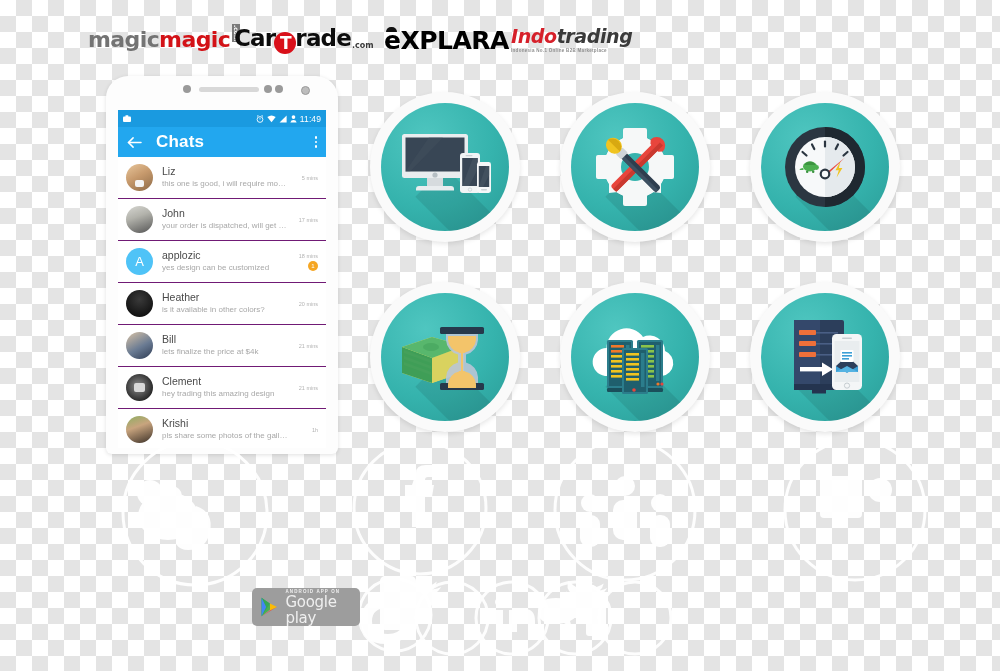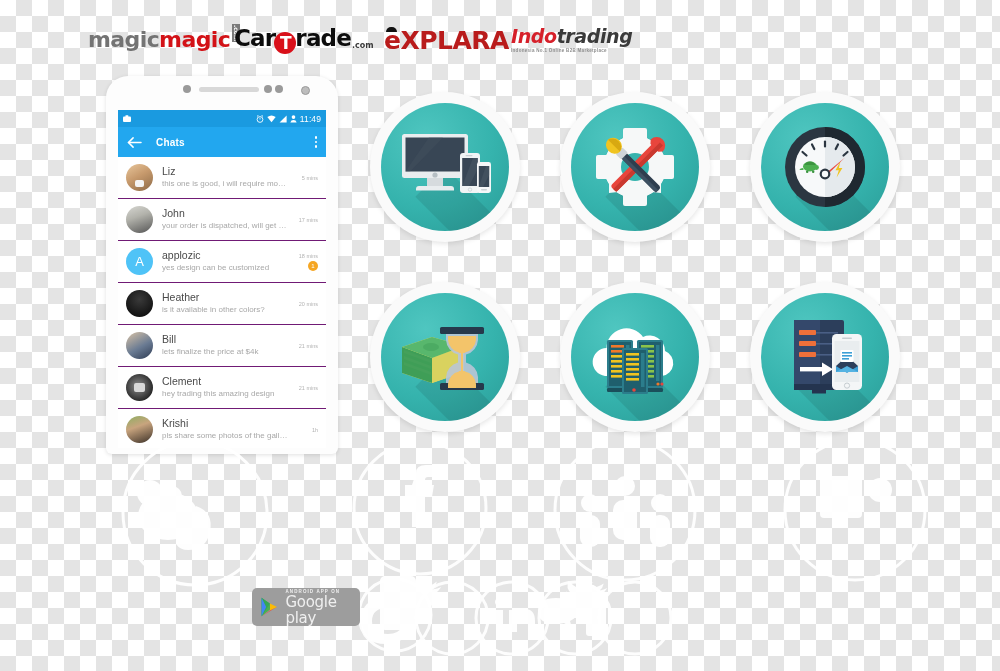--- a/index.html
+++ b/index.html
@@ -28,21 +28,21 @@
           padding:1px 1px;margin-left:2px;line-height:6px;transform:translateY(-5px);
           writing-mode:vertical-rl;text-orientation:mixed;letter-spacing:0;}
 
   #logo-cartrade{left:234px;}
   .ct{font-size:23px;font-weight:bold;color:#0d0d0d;letter-spacing:-0.8px;font-family:"DejaVu Sans",sans-serif;}
   .ct-t{display:inline-block;width:22px;height:22px;border-radius:50%;background:#d9101a;color:#fff;
         text-align:center;line-height:22px;font-size:17px;font-weight:bold;vertical-align:-3px;margin:0 -1px;}
   .ct-com{font-size:8px;font-weight:bold;color:#3a3a3a;letter-spacing:0;vertical-align:-2px;margin-left:1px;}
 
   #logo-explara{left:384px;}
-  .ex{font-size:25px;font-weight:bold;color:#b91c1c;letter-spacing:-0.5px;font-family:"DejaVu Sans",sans-serif;}
+  .ex{font-size:25px;font-weight:bold;color:#000000;letter-spacing:-0.5px;font-family:"DejaVu Sans",sans-serif;}
   .ex-e{position:relative;display:inline-block;}
   .ex-e::after{content:"";position:absolute;left:2px;top:-1px;width:11px;height:5px;
        background:#111;border-radius:6px 6px 0 0;}
 
   #logo-indotrading{left:511px;text-align:center;flex-direction:column;align-items:flex-start;justify-content:center;}
   .it{font-size:19px;font-weight:bold;font-style:italic;letter-spacing:-0.4px;font-family:"DejaVu Sans",sans-serif;}
   .it .r{color:#d6202a;}
   .it .d{color:#3a3a3a;}
   .it-sub{font-size:4.5px;color:#8e8e8e;letter-spacing:0.3px;font-weight:bold;margin-top:2px;}
 
@@ -53,21 +53,21 @@
   #phone-top{position:absolute;left:0;top:0;width:232px;height:34px;}
   .sensor{position:absolute;background:#9a9a9a;border-radius:50%;}
   #phone-screen{position:absolute;left:12px;top:34px;width:208px;height:338px;background:#ffffff;overflow:hidden;}
 
   #statusbar{height:17px;background:#1a9ae0;display:flex;align-items:center;
      padding:0 5px;color:#fff;font-size:8px;justify-content:space-between;}
   .sb-right{display:flex;align-items:center;gap:3px;}
   .sb-time{font-size:8.5px;letter-spacing:0.1px;}
 
   #appbar{height:30px;background:#22a7ef;display:flex;align-items:center;padding:0 9px;color:#fff;}
-  #appbar-title{font-size:10px;font-weight:bold;margin-left:14px;letter-spacing:.2px;}
+  #appbar-title{font-size:17px;font-weight:bold;margin-left:14px;letter-spacing:.2px;}
   #appbar .spacer{flex:1;}
   .dots3{display:flex;flex-direction:column;gap:2px;align-items:center;}
   .dots3 i{width:2.5px;height:2.5px;border-radius:50%;background:#fff;display:block;}
 
   .chat-row{display:flex;align-items:center;height:41px;padding:0 8px;
      border-bottom:1px solid #701a75;background:#fff;}
   .avatar{width:27px;height:27px;border-radius:50%;flex:none;overflow:hidden;position:relative;
      background:#cfcfcf;}
   .avatar.initial{background:#4fc3f7;color:#fff;font-size:13px;display:flex;
      align-items:center;justify-content:center;font-weight:normal;}

